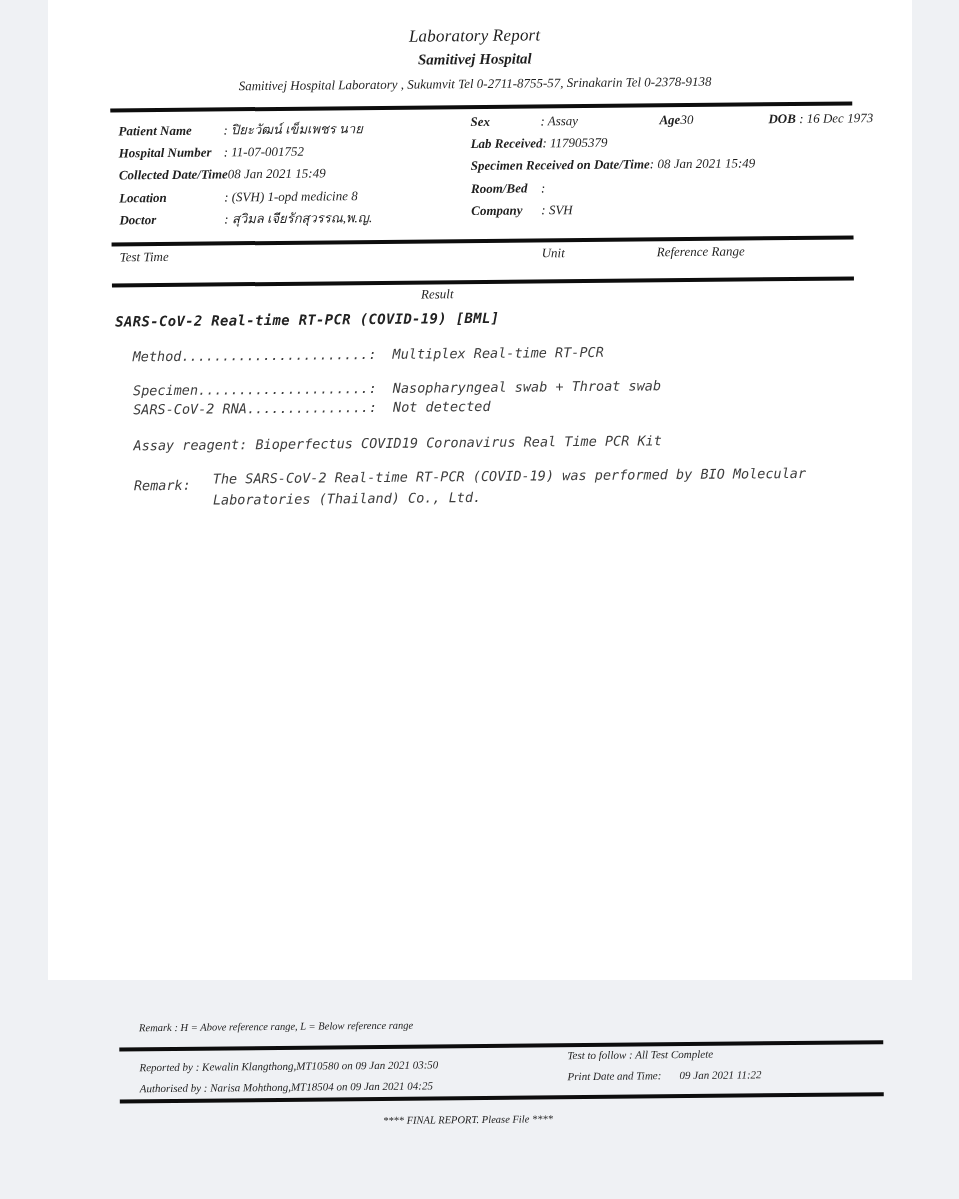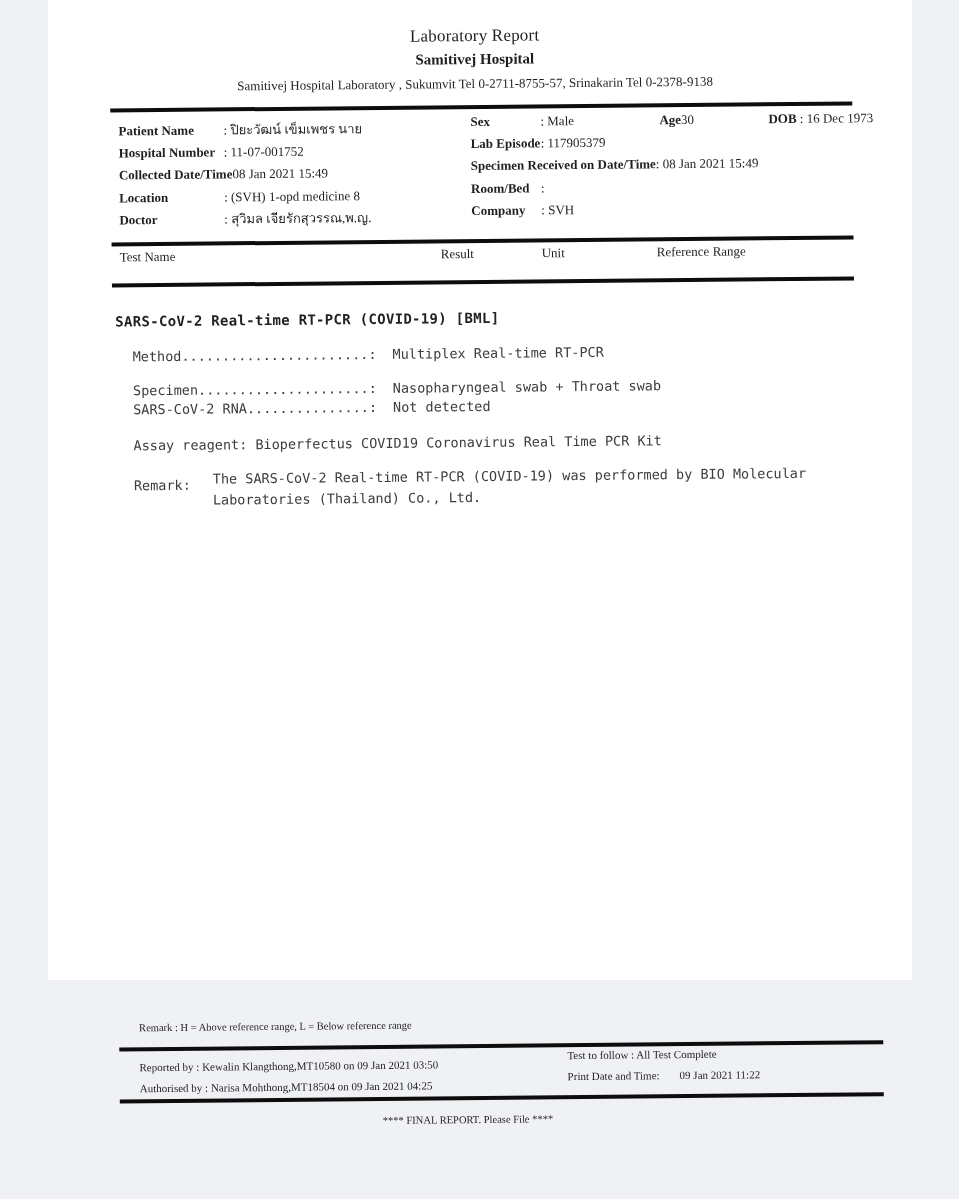--- a/index.html
+++ b/index.html
@@ -7,20 +7,21 @@
     width:959px;height:1199px;
     background:#eff1f4;
     font-family:"Liberation Serif", serif;
     color:#1f1f1f;
     overflow:hidden;
     position:relative;
   }
   .paper{
     position:absolute;left:48px;top:0;width:864px;height:980px;
     background:#ffffff;
+    font-style:italic;
   }
   .tilt{
     position:absolute;inset:0;
     transform:rotate(-0.55deg);
     transform-origin:430px 600px;
   }
   
   .hdr{position:absolute;left:0;top:26px;width:100%;text-align:center;}
   .hdr .title{font-size:17px;letter-spacing:.2px;}
   .hdr .hosp{font-size:15px;font-weight:bold;margin-top:5px;}
@@ -41,21 +42,21 @@
   .pcol-right .lbl{font-weight:bold;min-width:70px;}
   .lbl{flex:0 0 auto;}
   .val{flex:0 0 auto;}
   .age-field{position:absolute;left:189px;top:0;}
   .dob-field{position:absolute;left:298px;top:0;}
   .blbl{font-weight:bold;}
   
   .thead{position:absolute;top:246px;left:0;width:864px;font-size:13px;height:30px;}
   .thead span{position:absolute;top:0;}
   .th-test{left:75px;}
-  .th-result{left:396px;}
+  .th-result{left:376px;margin-top:40px;}
   .th-unit{left:497px;}
   .th-ref{left:612px;}
   
   .mono{font-family:"DejaVu Sans Mono", monospace;color:#3d3d3d;font-size:13.5px;}
   .test-heading{position:absolute;left:70px;top:310px;font-weight:bold;color:#222;font-size:14px;letter-spacing:.3px;}
   .mline{position:absolute;left:87px;white-space:nowrap;display:flex;}
   .mline .mval{margin-left:16px;}
   .ml-method{top:345px;}
   .ml-specimen{top:379px;}
   .ml-rna{top:398px;}
@@ -105,46 +106,46 @@
       </div>
       <div class="info-row">
         <span class="lbl">Doctor</span>
         <span class="val">: สุวิมล เจียรักสุวรรณ,พ.ญ.</span>
       </div>
     </div>
 
     <div class="pcol pcol-right">
       <div class="info-row">
         <span class="lbl">Sex</span>
-        <span class="val">: Male</span>
+        <span class="val">: Assay</span>
         <span class="age-field"><span class="blbl">Age</span><span>30</span></span>
         <span class="dob-field"><span class="blbl">DOB</span><span> : 16 Dec 1973</span></span>
       </div>
       <div class="info-row">
-        <span class="lbl">Lab Episode</span>
+        <span class="lbl">Lab Received</span>
         <span class="val">: 117905379</span>
       </div>
       <div class="info-row">
         <span class="lbl">Specimen Received on Date/Time</span>
         <span class="val"> : 08 Jan 2021 15:49</span>
       </div>
       <div class="info-row">
         <span class="lbl">Room/Bed</span>
         <span class="val">:</span>
       </div>
       <div class="info-row">
         <span class="lbl">Company</span>
         <span class="val">: SVH</span>
       </div>
     </div>
 
     <div class="rule rule-2"></div>
 
     <div class="thead">
-      <span class="th-test">Test Name</span>
+      <span class="th-test">Test Time</span>
       <span class="th-result">Result</span>
       <span class="th-unit">Unit</span>
       <span class="th-ref">Reference Range</span>
     </div>
 
     <div class="rule rule-3"></div>
 
     <div class="mono test-heading">SARS-CoV-2 Real-time RT-PCR (COVID-19) [BML]</div>
 
     <div class="mono mline ml-method">

